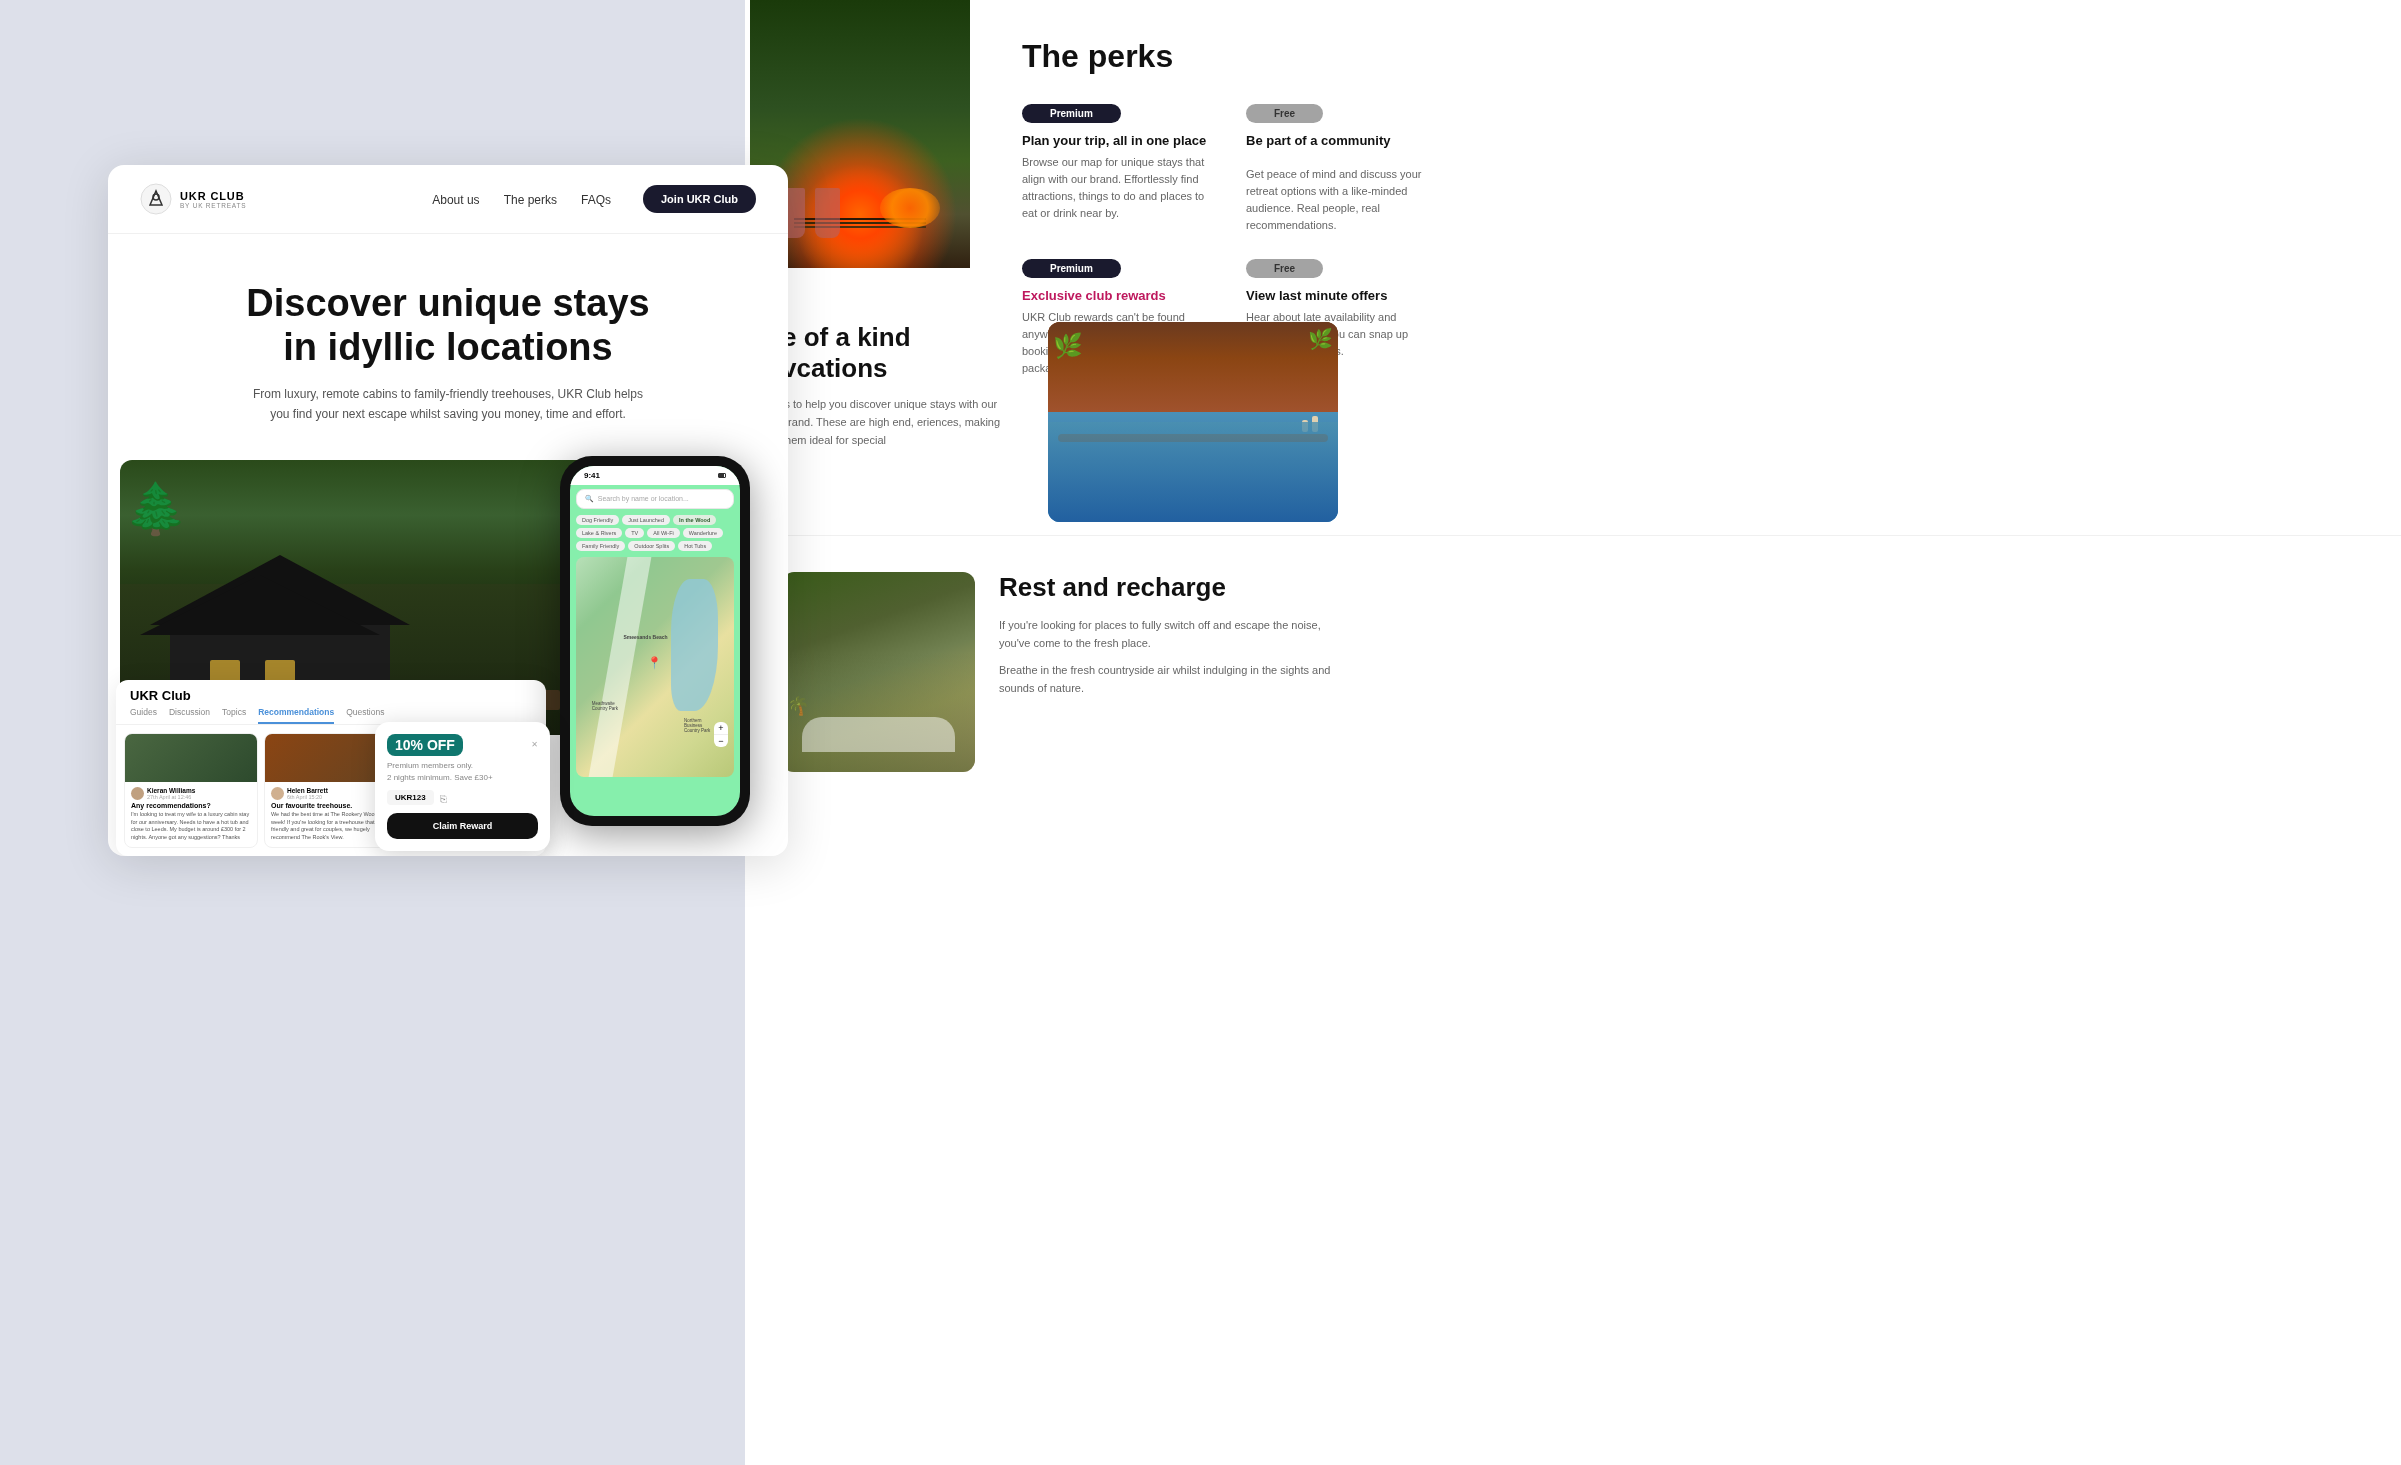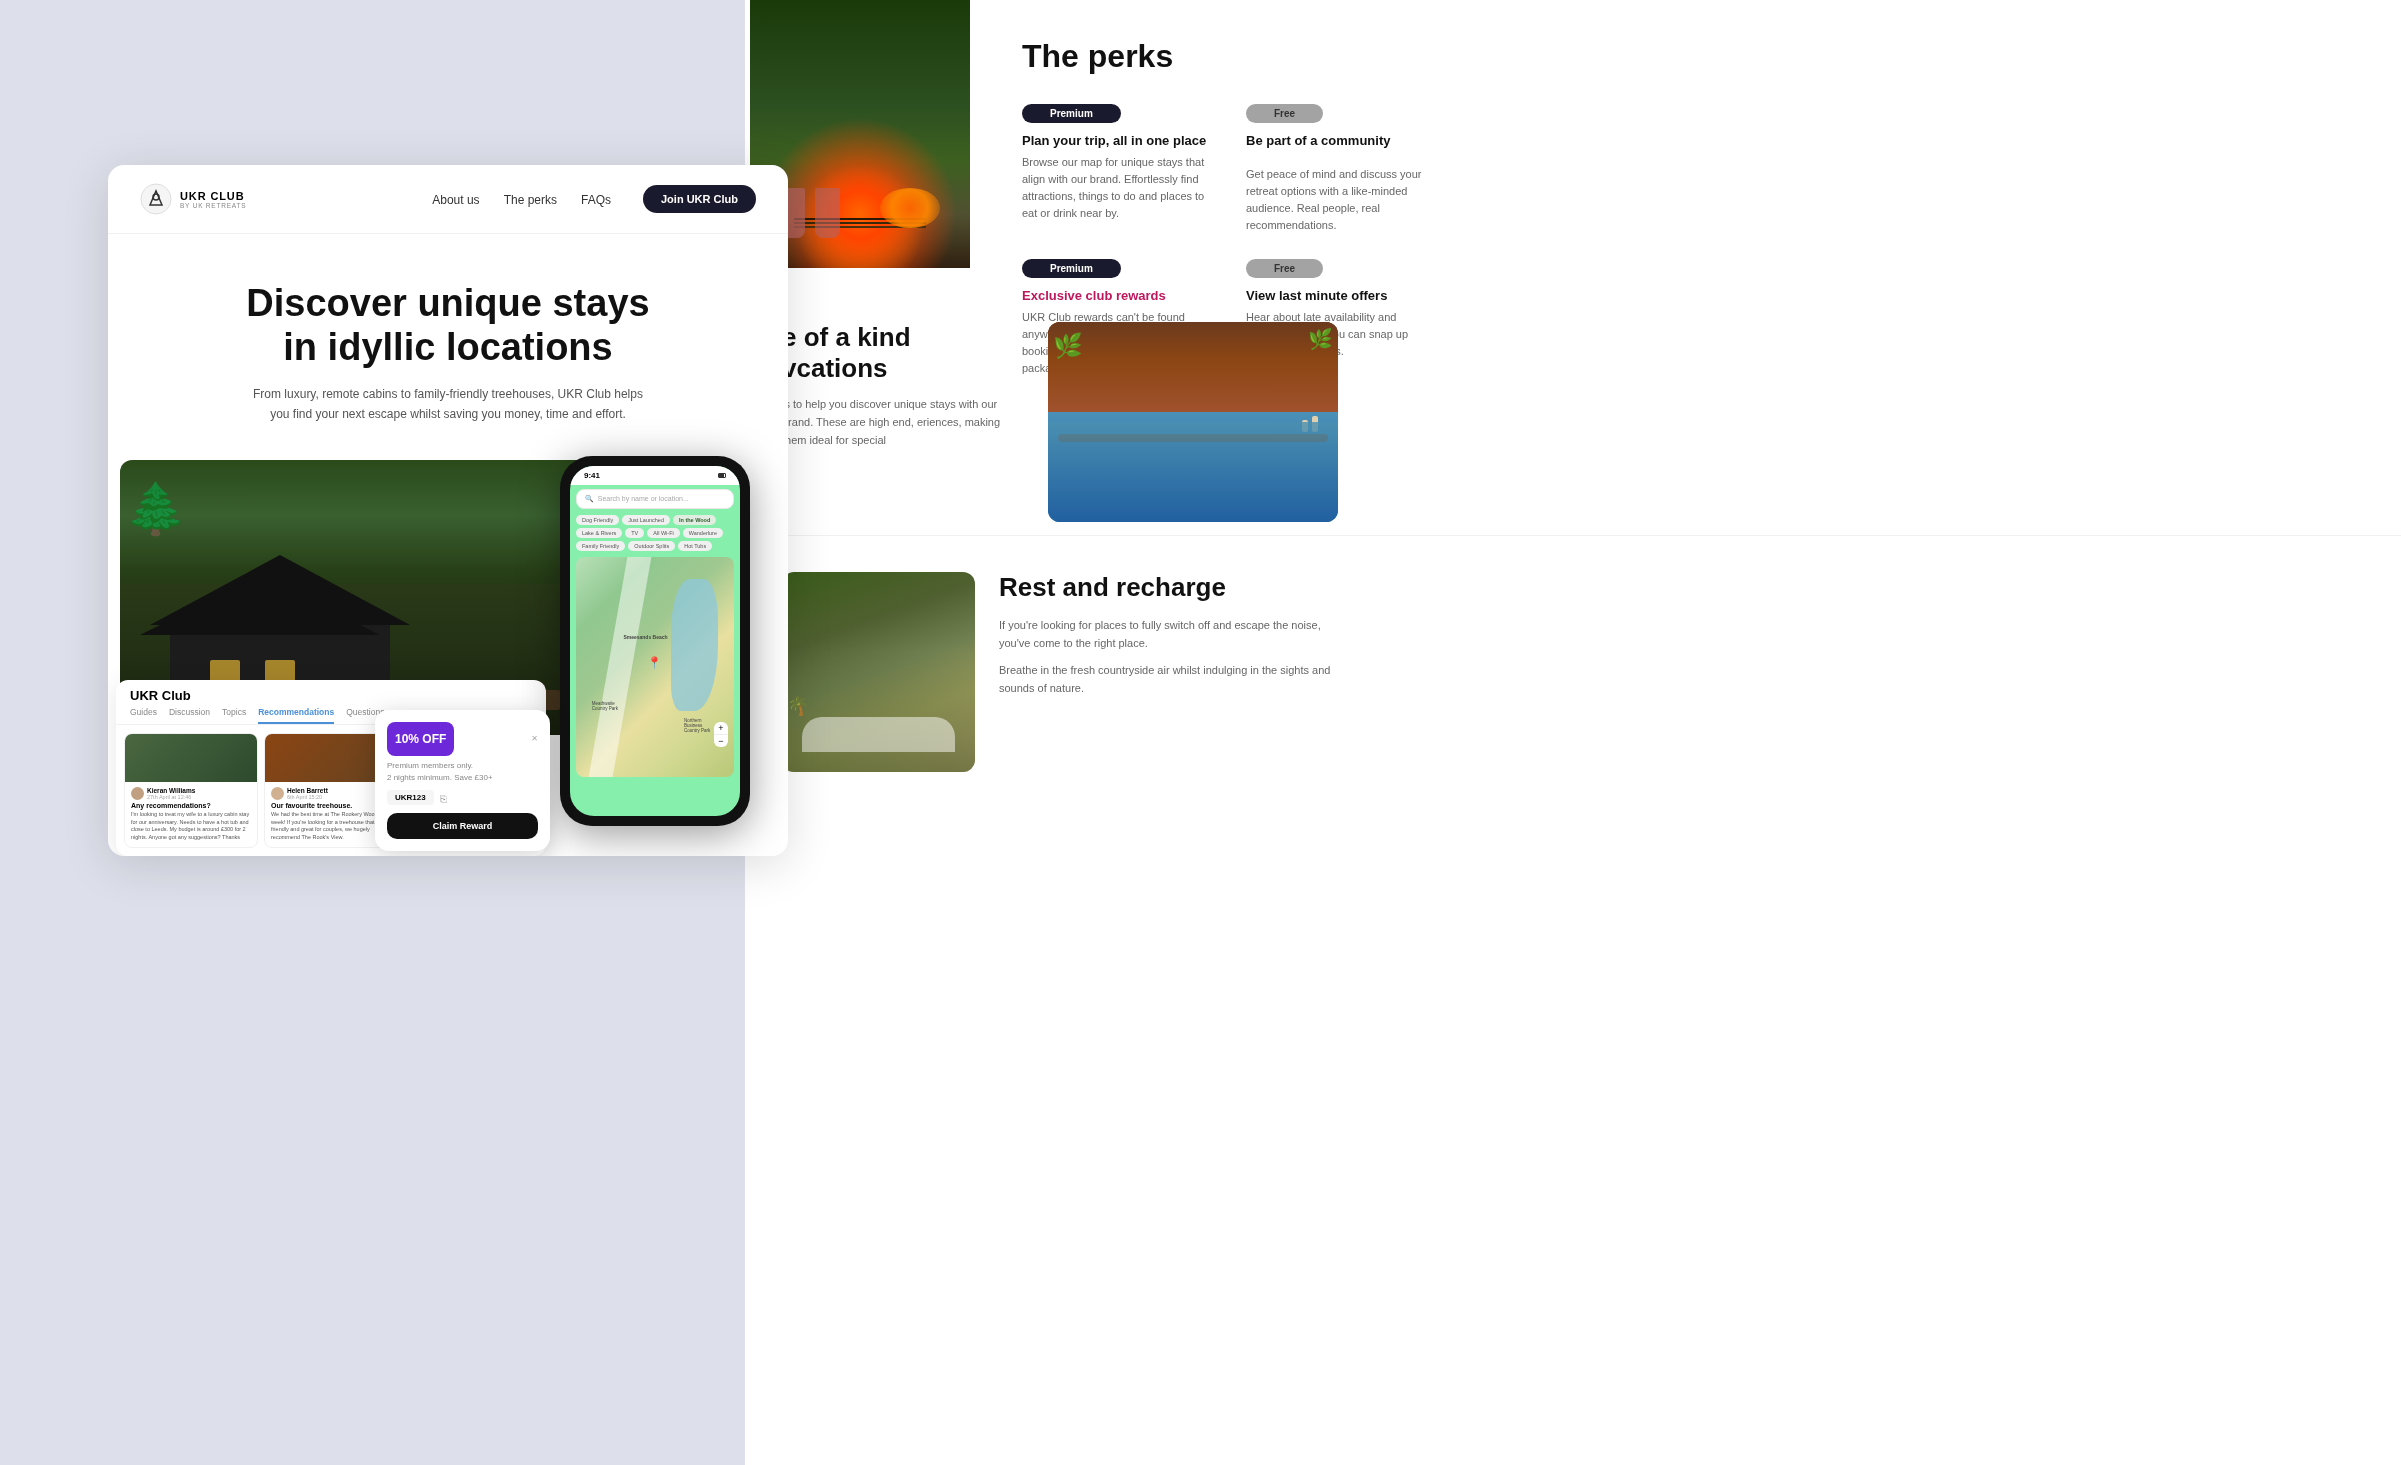--- a/index.html
+++ b/index.html
@@ -287,21 +287,21 @@
 
           <div style="position:absolute;bottom:0;left:0;right:0;height:60%;background:linear-gradient(180deg,rgba(60,80,30,0) 0%,rgba(60,80,30,0.6) 100%);"></div>
 
           <div style="position:absolute;bottom:20px;left:20px;right:20px;height:35px;background:rgba(255,255,255,0.5);border-radius:20px 20px 0 0;"></div>
           <div style="position:absolute;bottom:55px;left:5px;font-size:18px;opacity:0.7;">🌴</div>
         </div>
       </div>
 
       <div style="flex:1;">
         <h2 style="font-size:26px;font-weight:800;color:#111;margin-bottom:14px;">Rest and recharge</h2>
-        <p style="font-size:11px;color:#666;line-height:1.6;margin-bottom:10px;">If you're looking for places to fully switch off and escape the noise, you've come to the right place.</p>
+        <p style="font-size:11px;color:#666;line-height:1.6;margin-bottom:10px;">If you're looking for places to fully switch off and escape the noise, you've come to the fresh place.</p>
         <p style="font-size:11px;color:#666;line-height:1.6;">Breathe in the fresh countryside air whilst indulging in the sights and sounds of nature.</p>
       </div>
     </div>
   </div>
 
   <div class="site-container">
 
     <nav class="nav">
       <div class="logo">
 
@@ -467,21 +467,21 @@
               <div style="font-size:7px;font-weight:700;margin-bottom:2px;">Last minute availability!</div>
               <div style="font-size:5.5px;color:#555;line-height:1.4;">Hello everyone, we've just had a last minute cancellation for this weekend. Use code 'UKR123' on our website to reduce the cost from £550 to £475 for 3 nights.</div>
             </div>
           </div>
 
         </div>
       </div>
 
       <div style="position:absolute;right:230px;bottom:5px;width:175px;background:#fff;border-radius:14px;padding:12px;box-shadow:0 4px 24px rgba(0,0,0,0.18);z-index:15;">
         <div style="display:flex;justify-content:space-between;align-items:center;margin-bottom:5px;">
-          <div style="background:#6d28d9;color:#fff;border-radius:8px;padding:10px 8px;font-size:12px;font-weight:800;">10% OFF</div>
+          <div style="background:#0f766e;color:#fff;border-radius:8px;padding:3px 8px;font-size:14px;font-weight:800;">10% OFF</div>
           <span style="font-size:8px;color:#aaa;">✕</span>
         </div>
         <div style="font-size:8px;color:#888;margin-bottom:3px;">Premium members only.</div>
         <div style="font-size:8px;color:#888;margin-bottom:8px;">2 nights minimum. Save £30+</div>
         <div style="display:flex;align-items:flex-end;gap:6px;margin-bottom:8px;">
           <div style="background:#f5f5f5;border-radius:4px;padding:3px 8px;font-size:8px;font-weight:700;">UKR123</div>
           <span style="font-size:9px;color:#888;cursor:pointer;">⎘</span>
         </div>
         <button style="background:#111;color:#fff;border:none;border-radius:10px;padding:8px;width:100%;font-size:9px;font-weight:700;cursor:pointer;">Claim Reward</button>
       </div>

